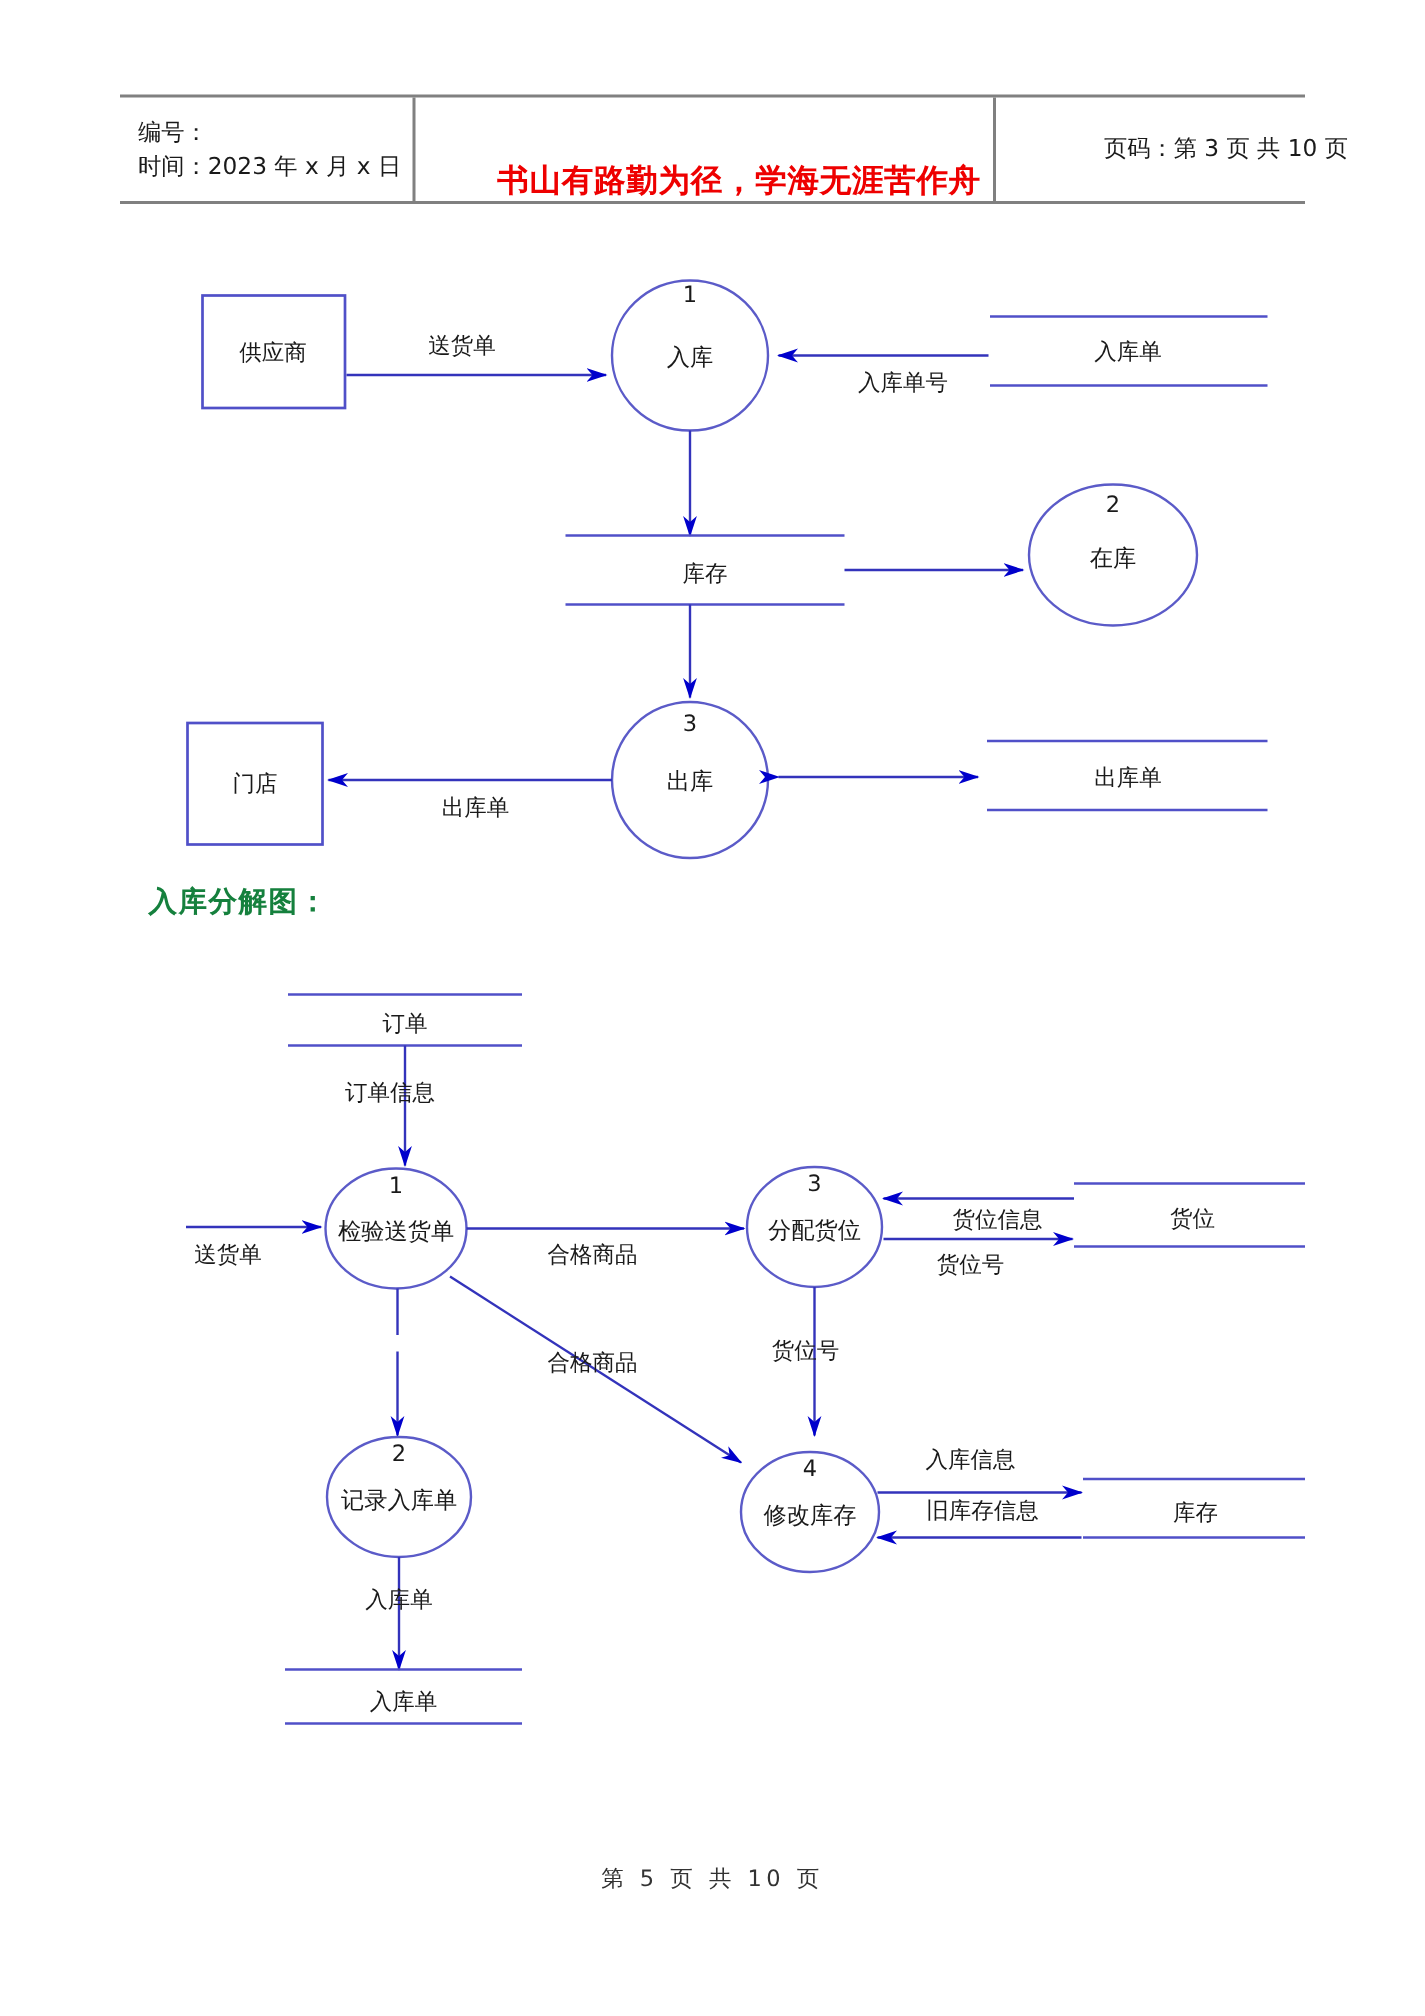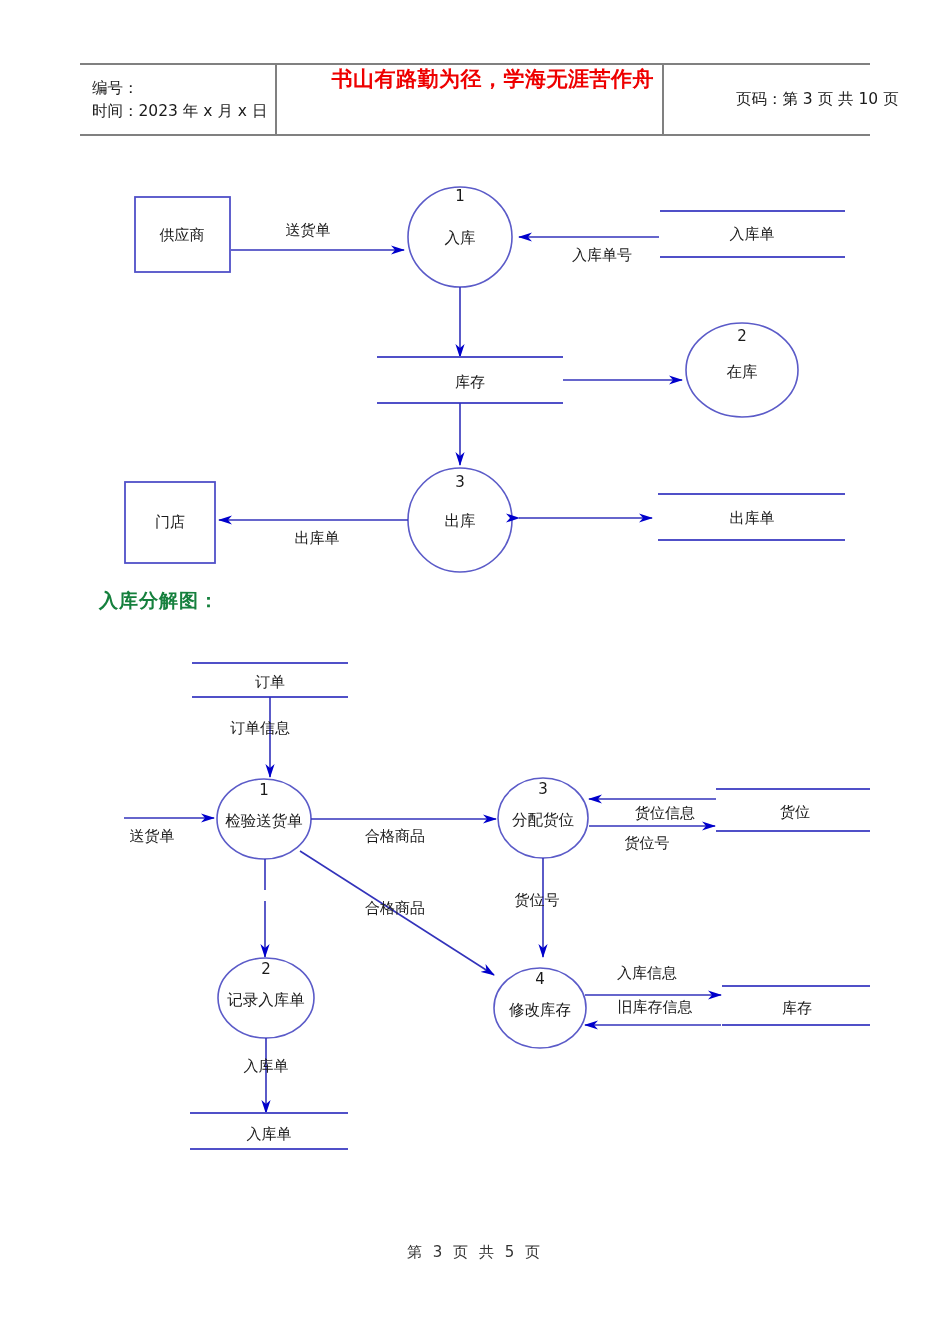--- a/index.html
+++ b/index.html
@@ -37,21 +37,21 @@
   }
   .hdr-left {
     width: 204px;
     border-right: 2px solid #808080;
     padding-left: 12px;
   }
   .hdr-mid {
     width: 376px;
     border-right: 2px solid #808080;
     align-items: center;
-    justify-content: flex-start;
+    justify-content: flex-end;
   }
   .hdr-right {
     flex: 1;
     padding-left: 26px;
   }
   .hdr-line {
     font-size: 15.5px;
     color: #1a1a1a;
     line-height: 1.45;
     white-space: nowrap;
@@ -324,13 +324,13 @@
     <text class="lbl" x="266" y="426" text-anchor="middle">入库单</text>
   </g>
 
   <g>
     <line x1="190" y1="468" x2="348" y2="468" class="ln-store"></line>
     <line x1="190" y1="504" x2="348" y2="504" class="ln-store"></line>
     <text class="lbl" x="269" y="494" text-anchor="middle">入库单</text>
   </g>
 </svg>
 
-<div class="footer">第 3 页 共 5 页</div>
+<div class="footer">第 5 页 共 10 页</div>
 
 </body></html>

